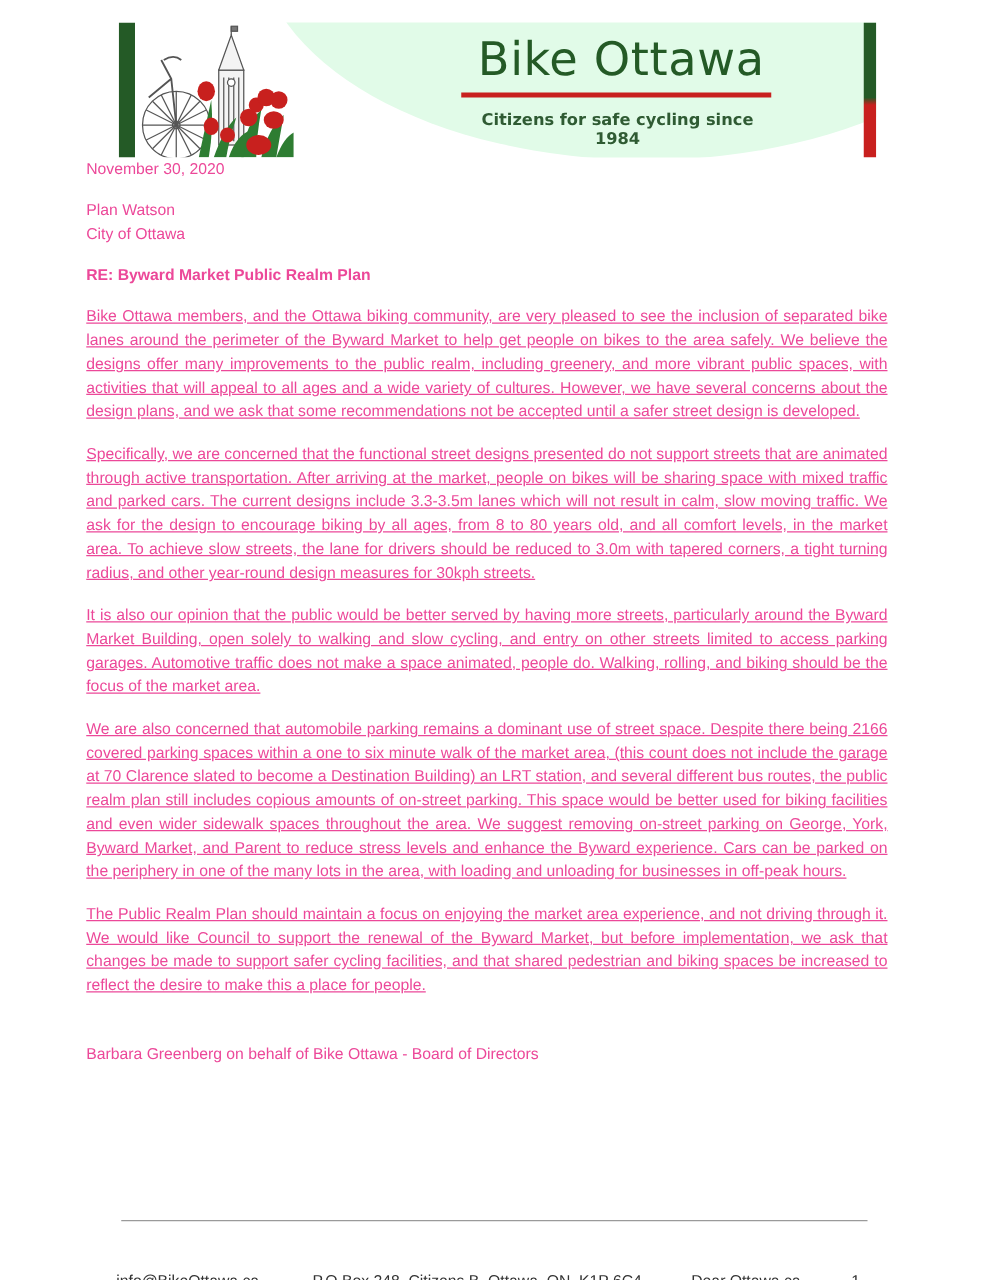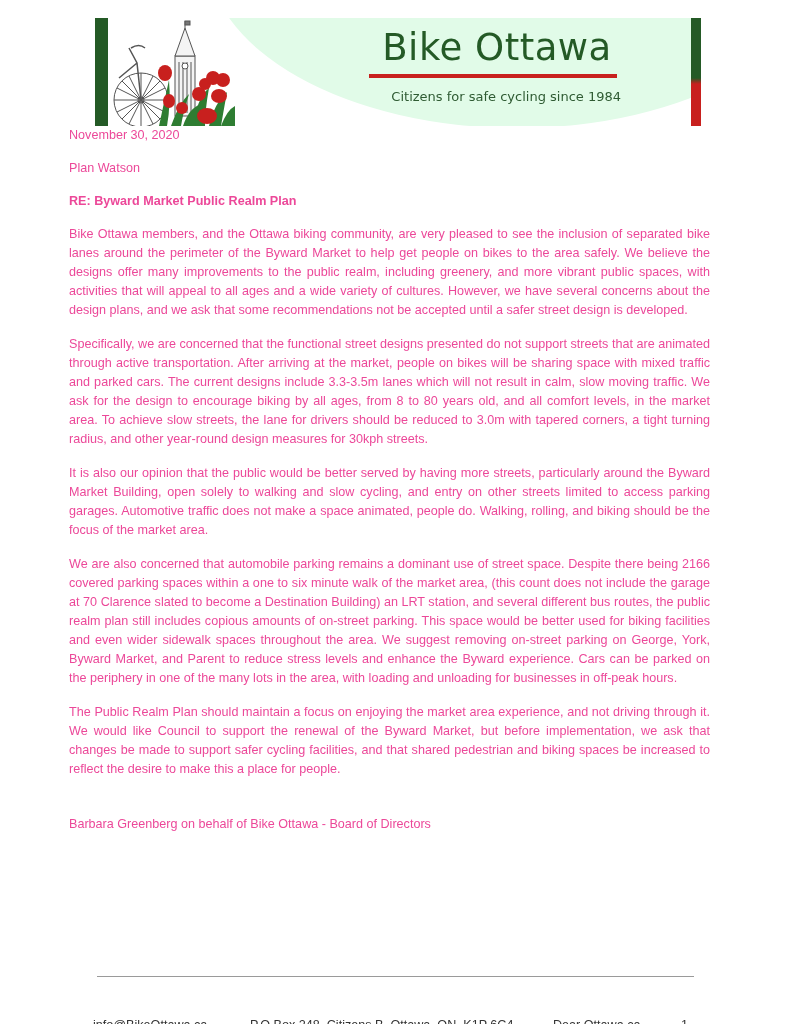--- a/index.html
+++ b/index.html
@@ -6,30 +6,30 @@
   body { width: 791px; height: 1024px; position: relative; overflow: hidden; font-family: "Liberation Sans", sans-serif; color: #1a1a1a; }
 
   
   .letterhead { position: absolute; left: 95px; top: 18px; width: 606px; height: 108px; overflow: hidden; }
   .lh-arc { position: absolute; left: 112px; top: -240px; width: 620px; height: 350px; border-radius: 50%; background: #e1fbe8; }
   .lh-bar-left { position: absolute; left: 0; top: 0; width: 13px; height: 108px; background: #245a26; }
   .lh-bar-right { position: absolute; right: 0; top: 0; width: 10px; height: 108px; background: linear-gradient(to bottom, #245a26 0, #245a26 60px, #c8201e 66px, #c8201e 108px); }
   .lh-logo { position: absolute; left: 14px; top: 0; width: 126px; height: 108px; }
   .lh-title { position: absolute; left: 272px; top: 8px; width: 260px; text-align: center; font-family: "DejaVu Sans", sans-serif; font-size: 37px; color: #245a26; letter-spacing: 0.5px; }
   .lh-rule { position: absolute; left: 274px; top: 56px; width: 248px; height: 4px; background: #c8201e; }
-  .lh-tagline { position: absolute; left: 272px; top: 71px; width: 254px; text-align: right; font-family: "DejaVu Sans", sans-serif; font-size: 13px; color: #2f5b33; }
+  .lh-tagline { position: absolute; left: 272px; top: 71px; width: 254px; text-align: center; font-family: "DejaVu Sans", sans-serif; font-size: 13px; color: #2f5b33; font-weight: bold; }
 
   
   .letter { position: absolute; left: 69px; top: 126px; width: 641px; font-family: "Liberation Sans", sans-serif; font-size: 12.6px; line-height: 19px; color: #ec4899; }
   .letter p { margin: 0; }
   .date { margin-bottom: 14px !important; }
   .recipient { margin-bottom: 14px !important; }
   .subject { font-weight: bold; margin-bottom: 14px !important; }
   .salutation { margin-bottom: 14px !important; }
-  .para { text-align: justify; margin-bottom: 15px !important; }
+  .para { text-align: justify; margin-bottom: 15px !important; text-decoration: underline; }
   .signature { margin-top: 36px !important; }
 
   
   .footer-rule { position: absolute; left: 97px; top: 976px; width: 597px; height: 1px; background: #9a9a9a; }
   .footer { position: absolute; left: 93px; top: 986px; width: 600px; height: 20px; font-family: "Liberation Sans", sans-serif; font-size: 12.6px; color: #333; }
   .footer span { position: absolute; top: 0; white-space: nowrap; margin-top: 32px; }
   .f-email { left: 0; }
   .f-address { left: 157px; }
   .f-site { left: 460px; }
   .f-page { left: 588px; }
@@ -95,20 +95,21 @@
 
   <div class="lh-title">Bike Ottawa</div>
   <div class="lh-rule"></div>
   <div class="lh-tagline">Citizens for safe cycling since 1984</div>
 </div>
 
 <div class="letter">
   <p class="date">November 30, 2020</p>
   <div class="recipient">
     <p>Plan Watson</p>
+    <p>City of Ottawa</p>
   </div>
   <p class="subject">RE: Byward Market Public Realm Plan</p>
   <p class="para">Bike Ottawa members, and the Ottawa biking community, are very pleased to see the inclusion of separated bike lanes around the perimeter of the Byward Market to help get people on bikes to the area safely. We believe the designs offer many improvements to the public realm, including greenery, and more vibrant public spaces, with activities that will appeal to all ages and a wide variety of cultures. However, we have several concerns about the design plans, and we ask that some recommendations not be accepted until a safer street design is developed.</p>
   <p class="para">Specifically, we are concerned that the functional street designs presented do not support streets that are animated through active transportation. After arriving at the market, people on bikes will be sharing space with mixed traffic and parked cars. The current designs include 3.3-3.5m lanes which will not result in calm, slow moving traffic. We ask for the design to encourage biking by all ages, from 8 to 80 years old, and all comfort levels, in the market area. To achieve slow streets, the lane for drivers should be reduced to 3.0m with tapered corners, a tight turning radius, and other year-round design measures for 30kph streets.</p>
   <p class="para">It is also our opinion that the public would be better served by having more streets, particularly around the Byward Market Building, open solely to walking and slow cycling, and entry on other streets limited to access parking garages. Automotive traffic does not make a space animated, people do. Walking, rolling, and biking should be the focus of the market area.</p>
   <p class="para">We are also concerned that automobile parking remains a dominant use of street space. Despite there being 2166 covered parking spaces within a one to six minute walk of the market area, (this count does not include the garage at 70 Clarence slated to become a Destination Building) an LRT station, and several different bus routes, the public realm plan still includes copious amounts of on-street parking. This space would be better used for biking facilities and even wider sidewalk spaces throughout the area. We suggest removing on-street parking on George, York, Byward Market, and Parent to reduce stress levels and enhance the Byward experience. Cars can be parked on the periphery in one of the many lots in the area, with loading and unloading for businesses in off-peak hours.</p>
   <p class="para">The Public Realm Plan should maintain a focus on enjoying the market area experience, and not driving through it. We would like Council to support the renewal of the Byward Market, but before implementation, we ask that changes be made to support safer cycling facilities, and that shared pedestrian and biking spaces be increased to reflect the desire to make this a place for people.</p>
   <p class="signature">Barbara Greenberg on behalf of Bike Ottawa - Board of Directors</p>
 </div>
 

